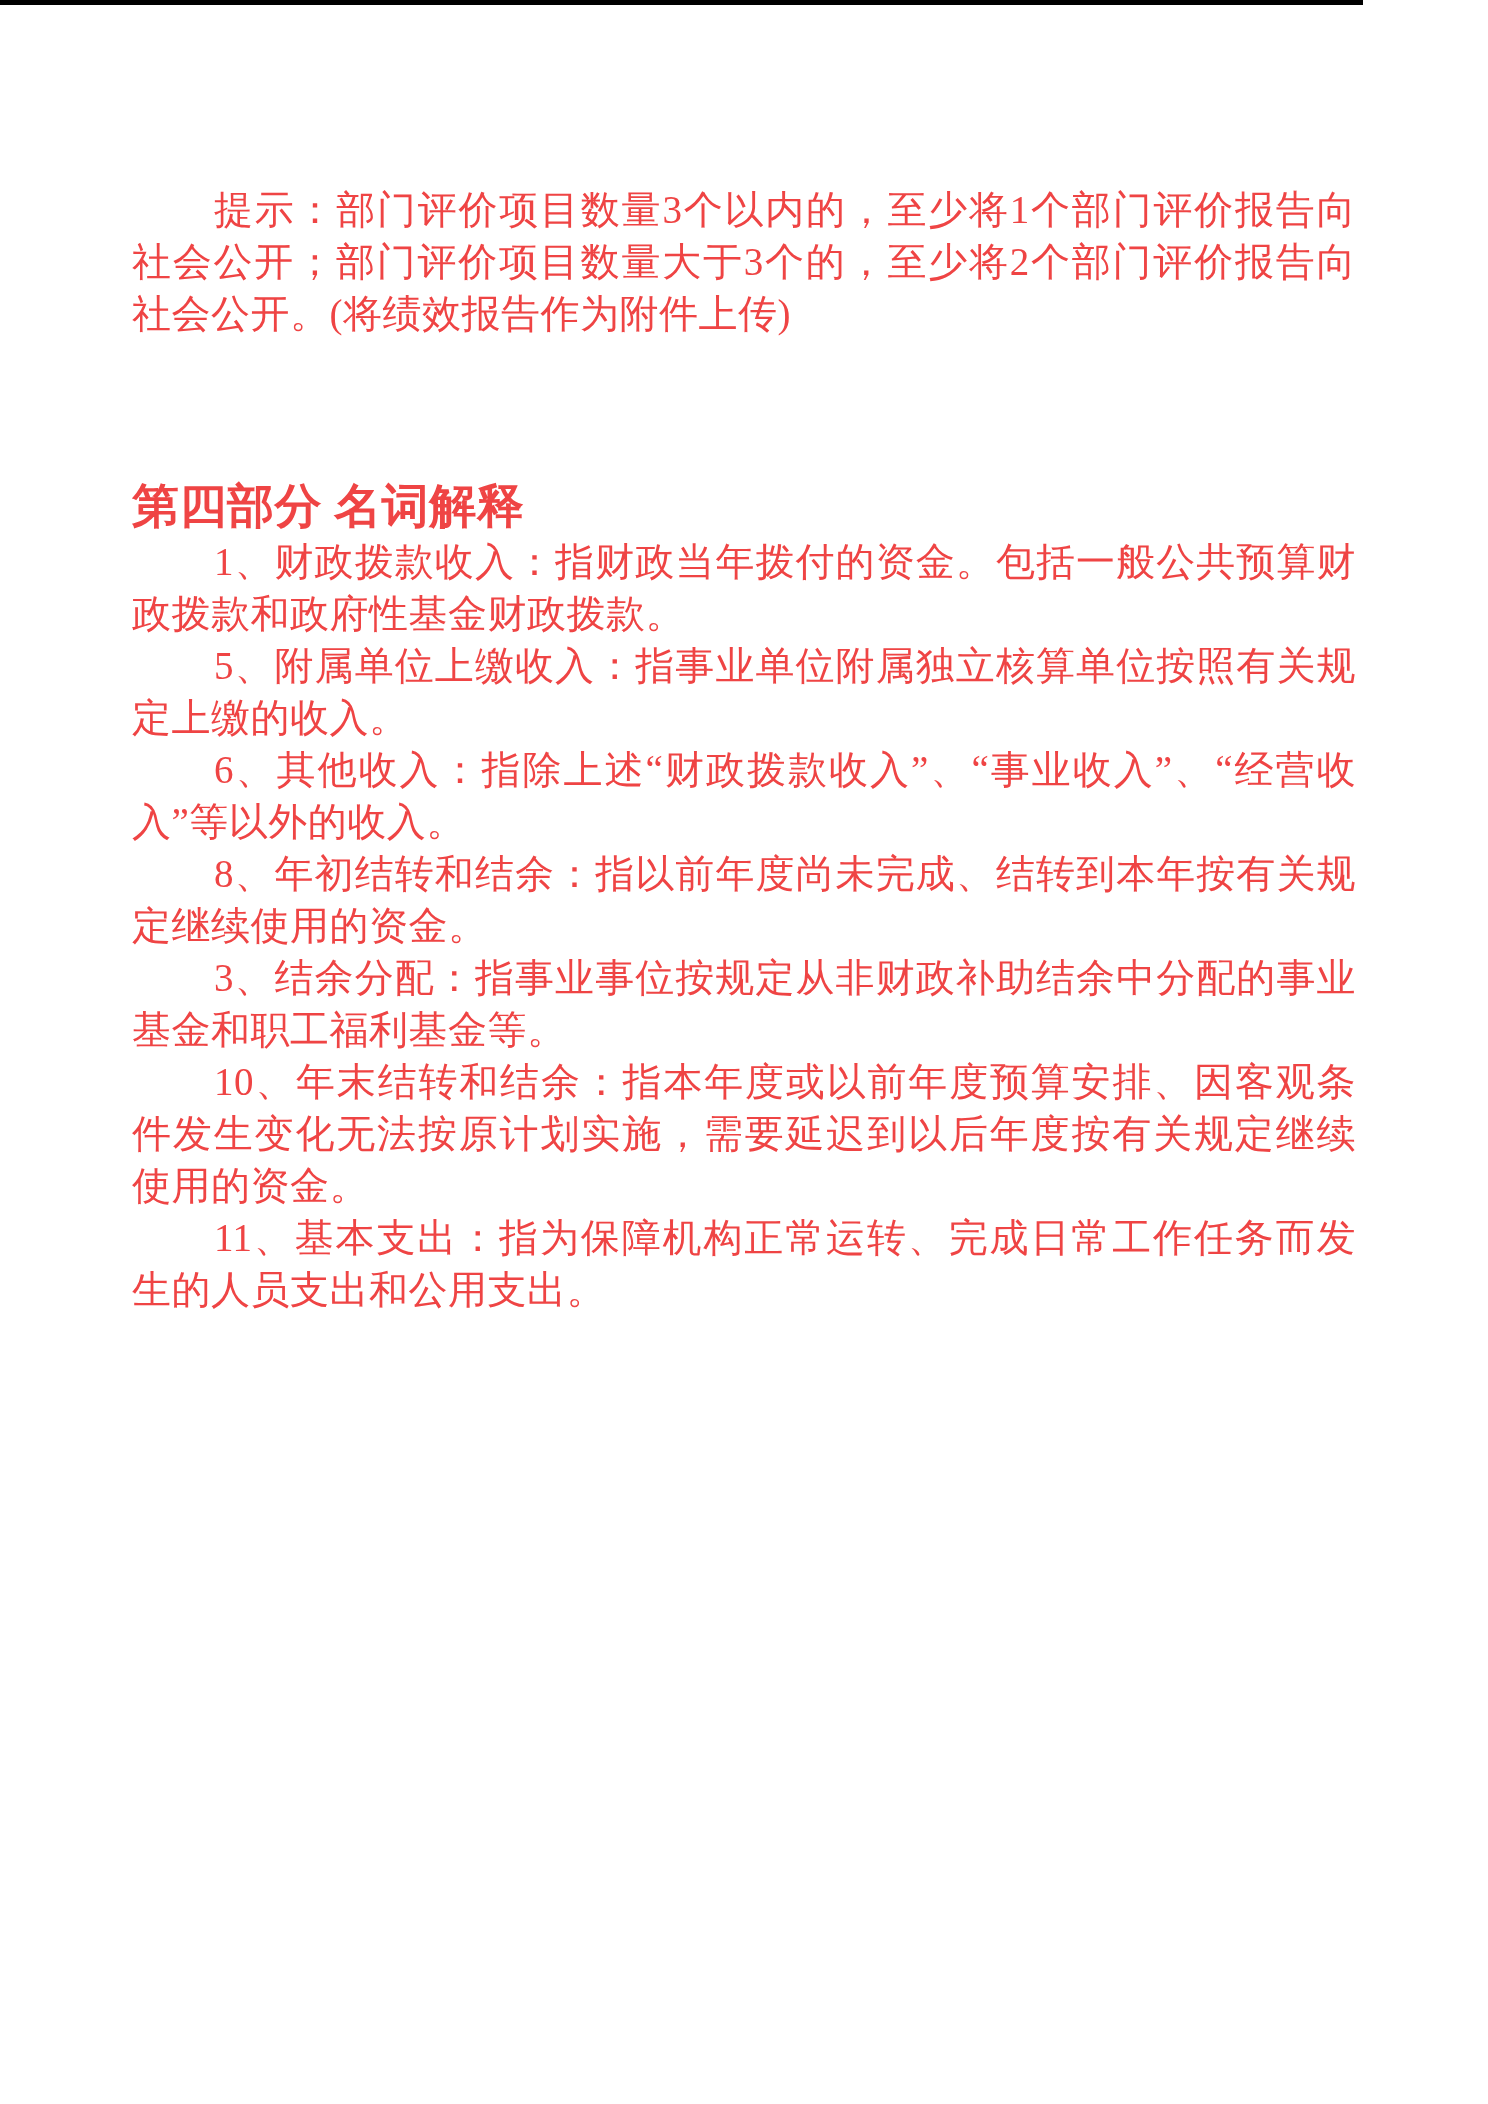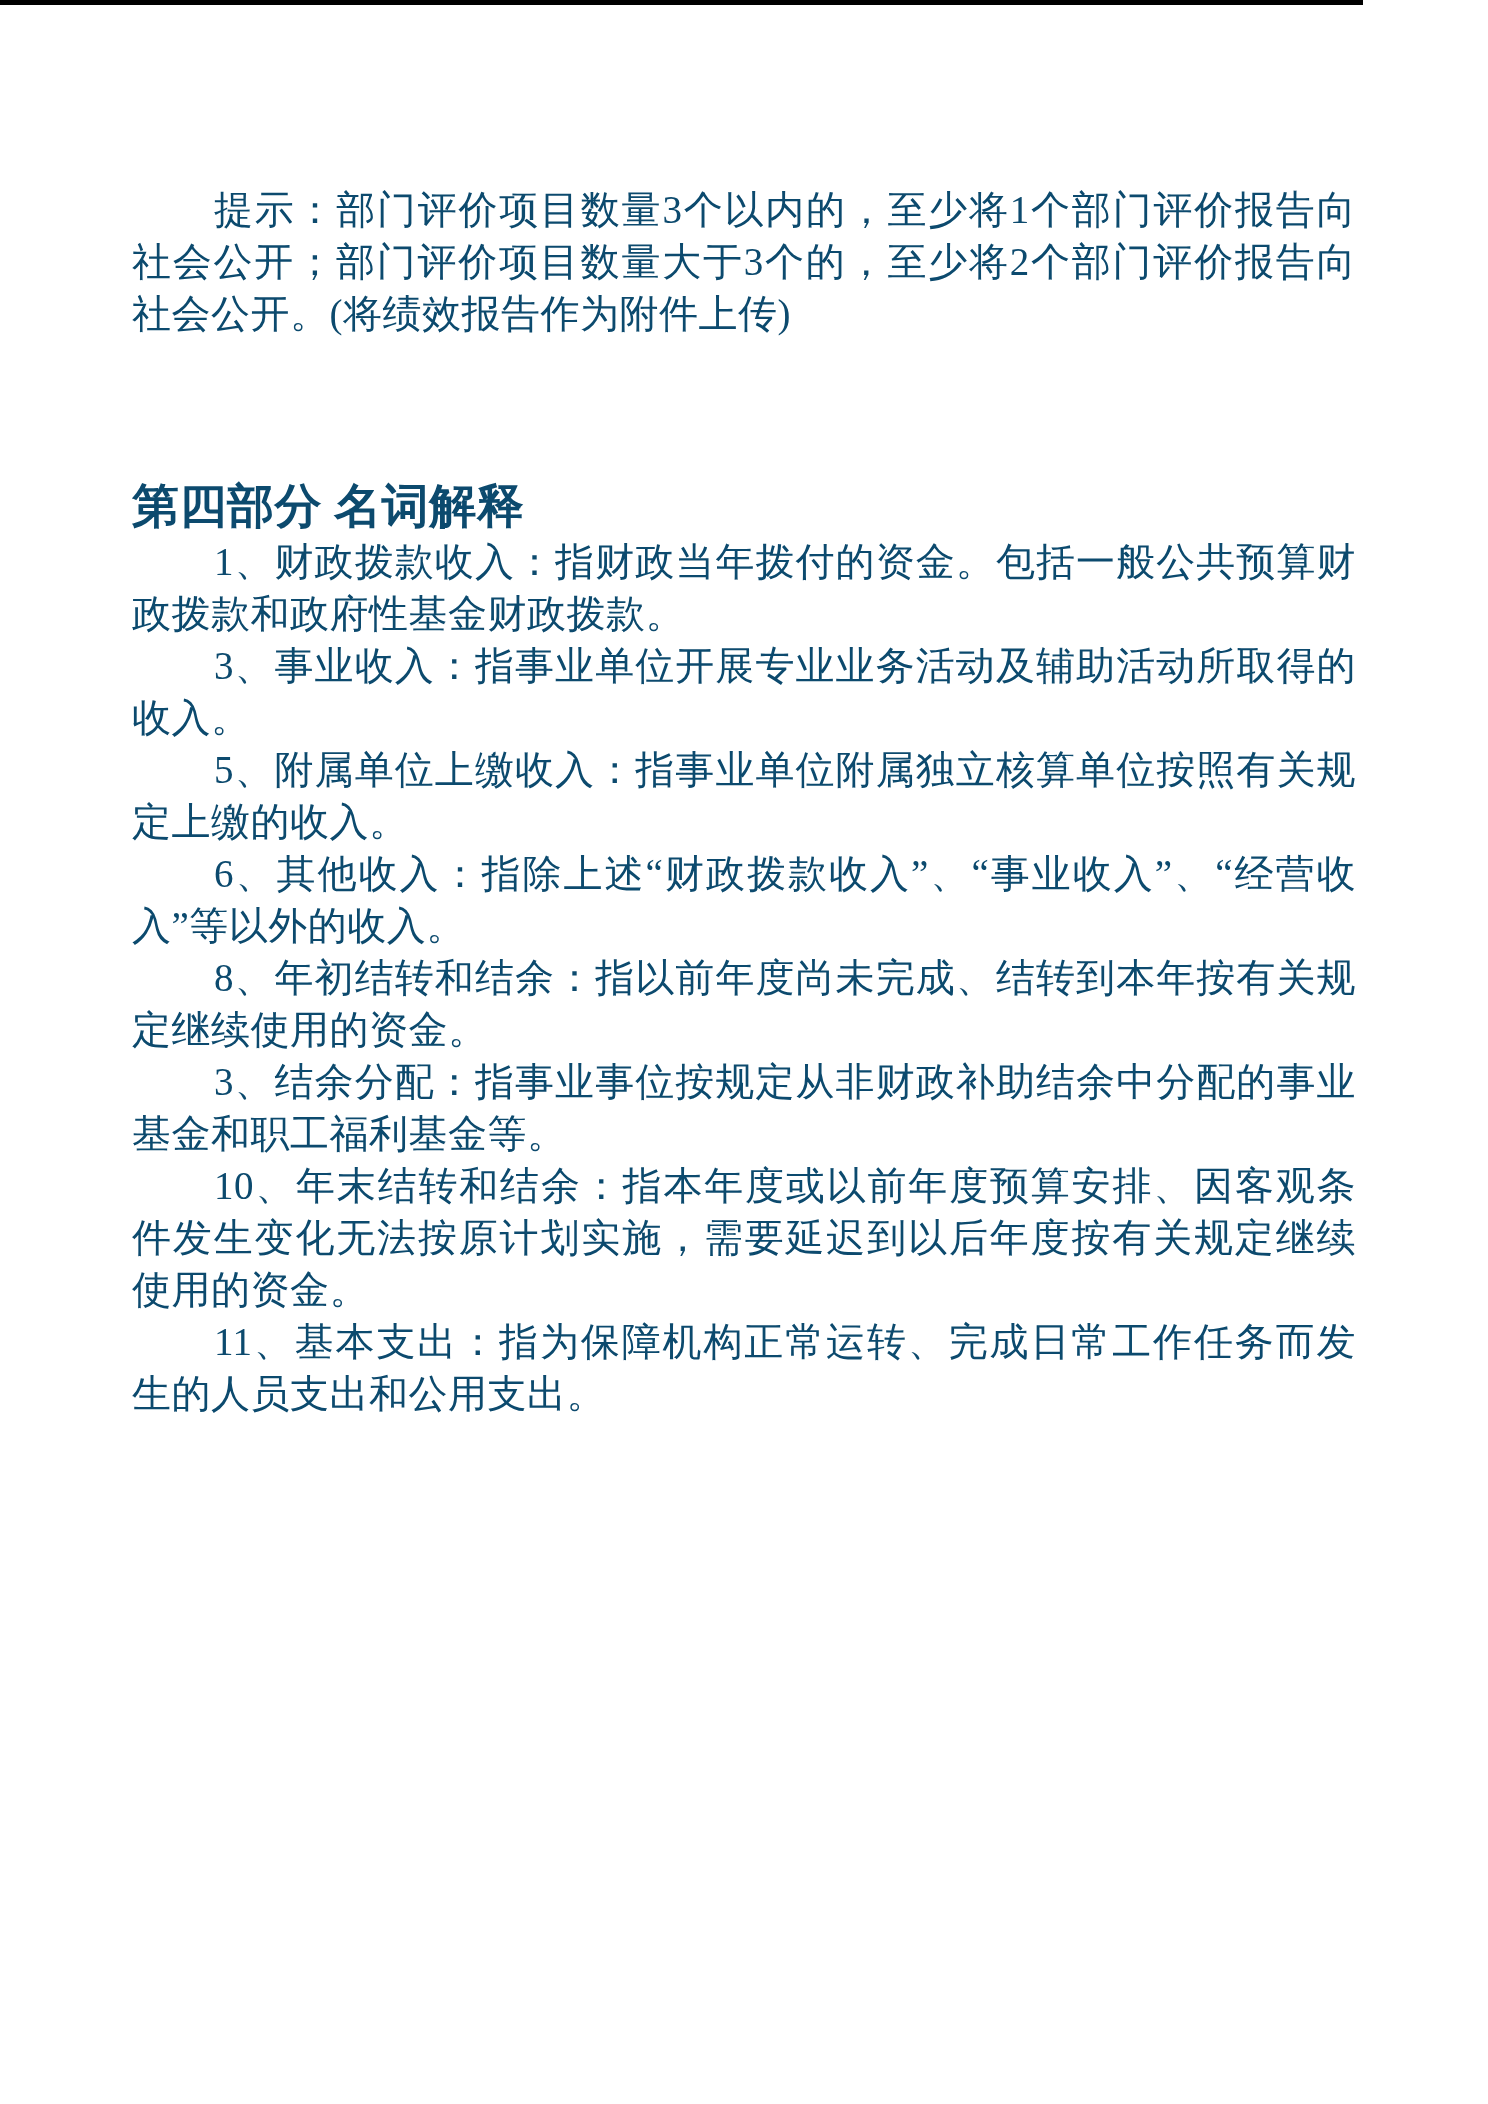--- a/index.html
+++ b/index.html
@@ -7,21 +7,21 @@
     padding: 0;
     background: #ffffff;
   }
   .page {
     position: relative;
     width: 1363px;
     height: 2104px;
     background: #ffffff;
     overflow: hidden;
     font-family: "Liberation Serif", "DejaVu Serif", serif;
-    color: #0c4a6e;
+    color: #ef4444;
   }
   .topbar {
     position: absolute;
     top: 0;
     left: 0;
     width: 100%;
     height: 5px;
     background: #000000;
   }
   .content {
@@ -63,21 +63,20 @@
   <div class="topbar"></div>
 
   <div class="content">
 
     <p class="body-text">提示：部门评价项目数量3个以内的，至少将1个部门评价报告向社会公开；部门评价项目数量大于3个的，至少将2个部门评价报告向社会公开。(将绩效报告作为附件上传)</p>
 
     <p class="section-title">第四部分 名词解释</p>
 
     <div>
       <p class="body-text"><span class="term-label">1、财政拨款收入：</span><span>指财政当年拨付的资金。包括一般公共预算财政拨款和政府性基金财政拨款。</span></p>
-      <p class="body-text"><span class="term-label">3、事业收入：</span><span>指事业单位开展专业业务活动及辅助活动所取得的收入。</span></p>
       <p class="body-text"><span class="term-label">5、附属单位上缴收入：</span><span>指事业单位附属独立核算单位按照有关规定上缴的收入。</span></p>
       <p class="body-text"><span class="term-label">6、其他收入：</span><span>指除上述“财政拨款收入”、“事业收入”、“经营收入”等以外的收入。</span></p>
       <p class="body-text"><span class="term-label">8、年初结转和结余：</span><span>指以前年度尚未完成、结转到本年按有关规定继续使用的资金。</span></p>
       <p class="body-text"><span class="term-label">3、结余分配：</span><span>指事业事位按规定从非财政补助结余中分配的事业基金和职工福利基金等。</span></p>
       <p class="body-text"><span class="term-label">10、年末结转和结余：</span><span>指本年度或以前年度预算安排、因客观条件发生变化无法按原计划实施，需要延迟到以后年度按有关规定继续使用的资金。</span></p>
       <p class="body-text"><span class="term-label">11、基本支出：</span><span>指为保障机构正常运转、完成日常工作任务而发生的人员支出和公用支出。</span></p>
     </div>
 
   </div>
 </div>

